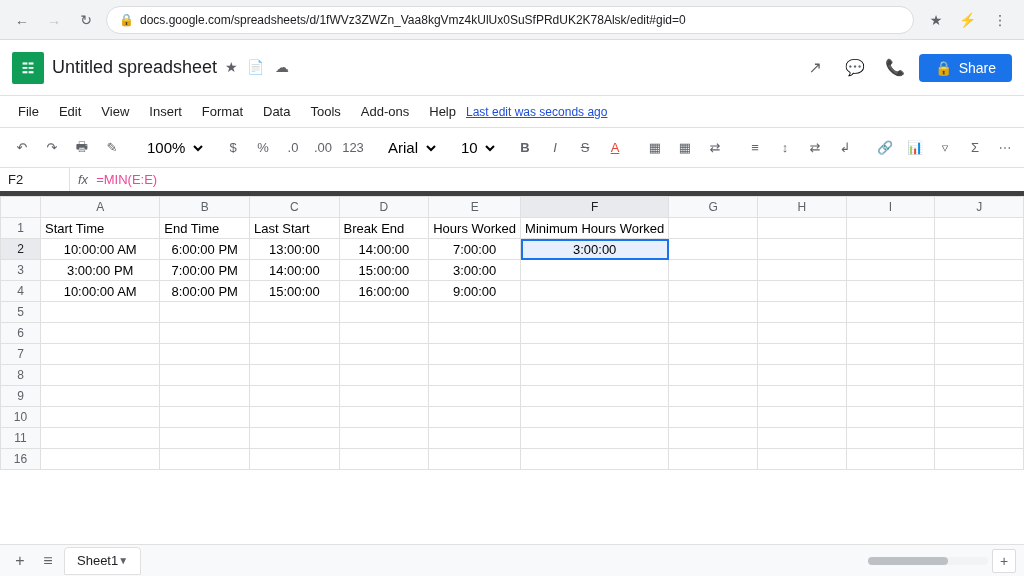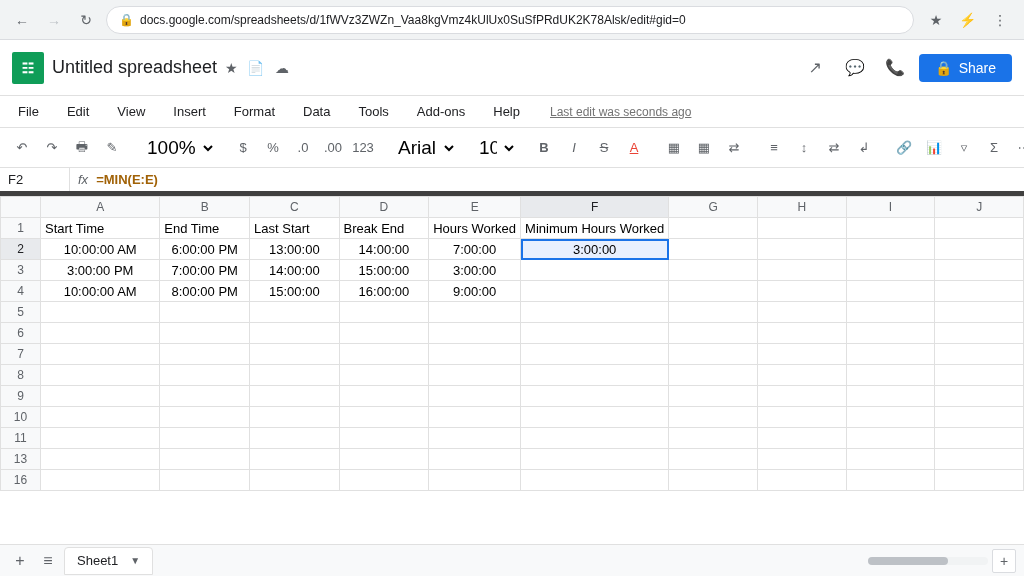--- a/index.html
+++ b/index.html
@@ -96,34 +96,33 @@
       cursor: pointer;
       display: flex; align-items: center; gap: 6px;
     }
 
     
     .menu-bar {
       height: 32px;
       display: flex;
       align-items: center;
       padding: 0 8px;
-      gap: 8px;
+      gap: 0;
       border-bottom: 1px solid #e0e0e0;
     }
     .menu-item {
       padding: 4px 10px;
       font-size: 13px;
       color: #202124;
       cursor: pointer;
       border-radius: 4px;
     }
     .last-edit-link {
-      margin-left: 12px;
       font-size: 12px;
-      color: #737373;
+      color: #1d4ed8;
       text-decoration: underline;
       cursor: pointer;
     }
 
     
     .toolbar {
       height: 40px;
       display: flex;
       align-items: center;
       padding: 0 8px;
@@ -143,21 +142,21 @@
     .toolbar-divider {
       width: 1px; height: 20px;
       background: #e0e0e0;
       margin: 0 4px;
     }
     .toolbar-select {
       height: 26px;
       border: 1px solid transparent;
       border-radius: 2px;
       background: none;
-      font-size: 19px;
+      font-size: 15px;
       cursor: pointer;
       padding: 0 4px;
     }
     .font-bold { font-weight: bold; }
     .font-italic { font-style: italic; }
     .font-strike { text-decoration: line-through; }
     .underline-a { text-decoration: underline; color: #ea4335; }
 
     
     .formula-bar {
@@ -180,22 +179,21 @@
     }
     .formula-icon {
       padding: 0 8px;
       color: #5f6368;
       font-size: 13px;
       font-style: italic;
     }
     .formula-text {
       flex: 1;
       font-size: 13px;
-      color: #a16207;
-      font-weight: bold;
+      color: #ec4899;
     }
 
     
     .spreadsheet-area {
       display: flex;
       flex: 1;
       overflow: hidden;
       height: calc(576px - 40px - 56px - 32px - 40px - 28px - 32px);
     }
 
@@ -303,21 +301,21 @@
     }
     .sheet-tab-add, .sheet-tab-menu {
       width: 24px; height: 24px;
       border: none; background: none;
       cursor: pointer;
       border-radius: 50%;
       display: flex; align-items: center; justify-content: center;
       color: #5f6368; font-size: 16px;
     }
     .sheet-tab {
-      display: flex; align-items: center; gap: 12px;
+      display: flex; align-items: center; gap: 0;
       padding: 4px 12px;
       background: #fff;
       border: 1px solid #e0e0e0;
       border-radius: 4px 4px 0 0;
       font-size: 13px;
       color: #202124;
       cursor: pointer;
       height: 28px;
     }
     .sheet-tab-arrow {
@@ -374,21 +372,21 @@
     <button class="browser-action-btn">⚡</button>
     <button class="browser-action-btn">⋮</button>
   </div>
 </div>
 
 <div class="app-header">
   <div class="sheets-logo">
     <span style="font-size:14px; font-weight:bold; color:white;">☷</span>
   </div>
   <div class="app-title-area">
-    <div style="display:flex; align-items:flex-end; gap:6px;">
+    <div style="display:flex; align-items:flex-start; gap:6px;">
       <span class="app-title">Untitled spreadsheet</span>
       <button class="title-icon-btn">★</button>
       <button class="title-icon-btn">📄</button>
       <button class="title-icon-btn">☁</button>
     </div>
   </div>
   <div class="header-right">
     <button class="icon-btn-round">↗</button>
     <button class="icon-btn-round">💬</button>
     <button class="icon-btn-round">📞</button>
@@ -633,33 +631,20 @@
             <td></td>
             <td></td>
             <td></td>
             <td></td>
             <td></td>
             <td></td>
             <td></td>
             <td></td>
           </tr>
           <tr>
-            <th class="row-header">13</th>
-            <td></td>
-            <td></td>
-            <td></td>
-            <td></td>
-            <td></td>
-            <td></td>
-            <td></td>
-            <td></td>
-            <td></td>
-            <td></td>
-          </tr>
-          <tr>
             <th class="row-header">16</th>
             <td></td>
             <td></td>
             <td></td>
             <td></td>
             <td></td>
             <td></td>
             <td></td>
             <td></td>
             <td></td>

